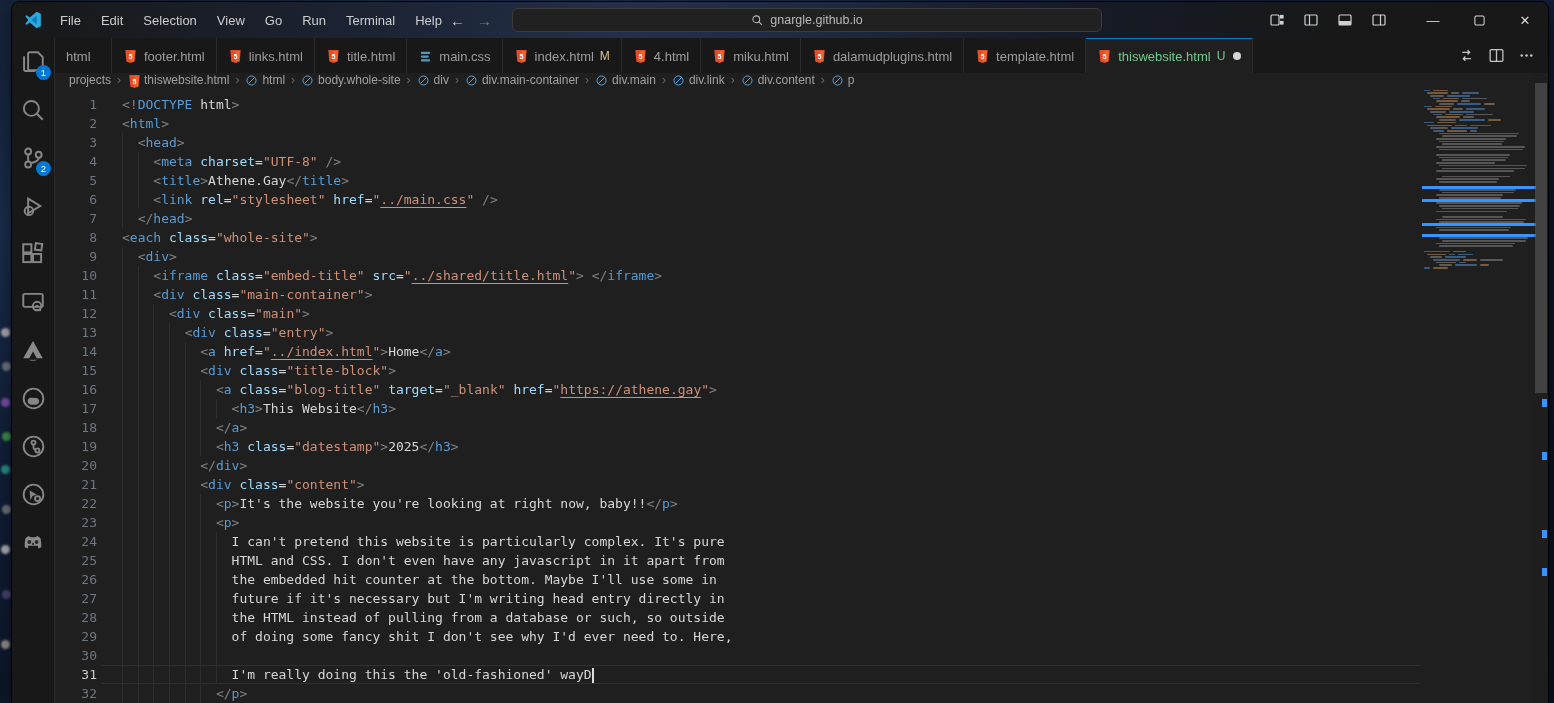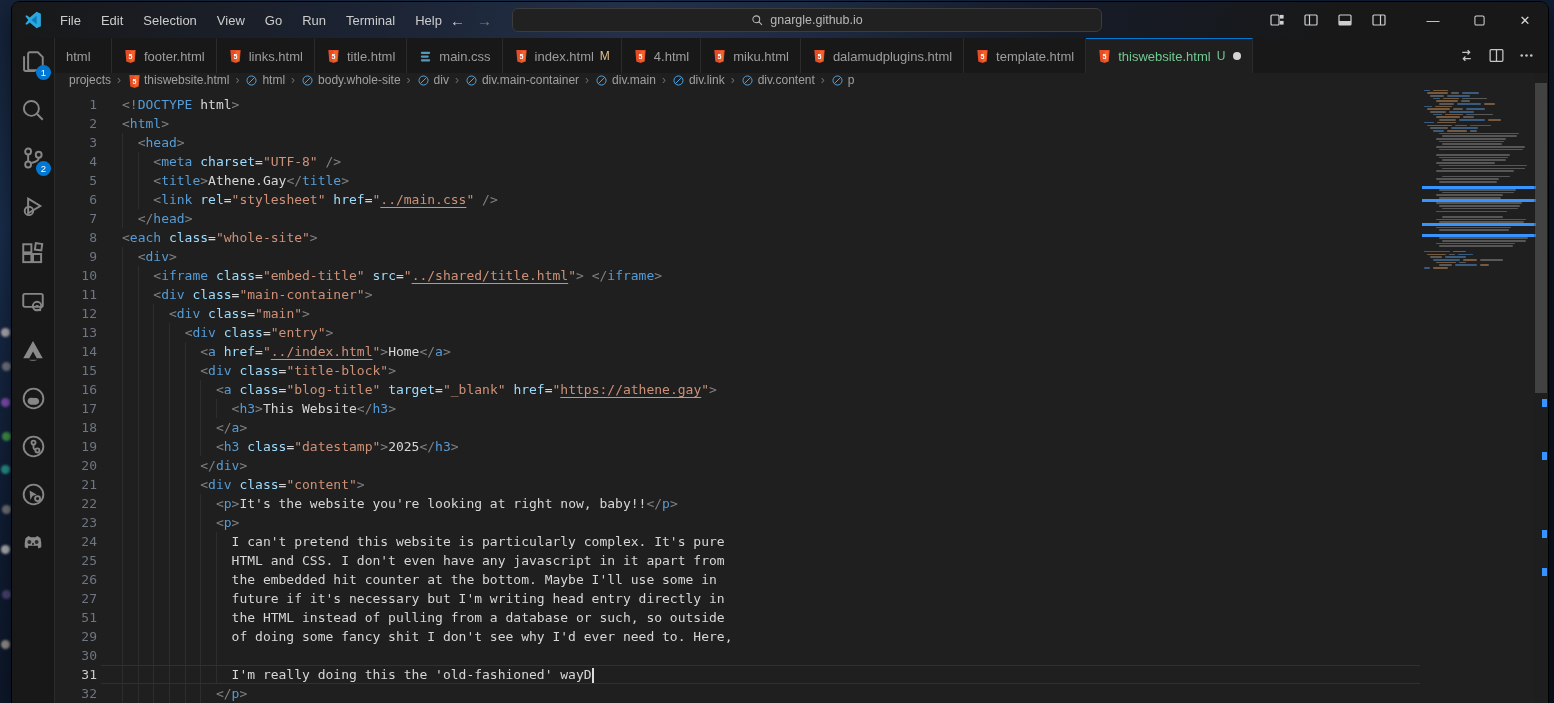--- a/index.html
+++ b/index.html
@@ -514,21 +514,21 @@
             <div class="line"><span class="num">18</span><span class="guides" style="width: 12ch;"></span><span class="code">            <span class="s-p">&lt;/</span><span class="s-tag">a</span><span class="s-p">&gt;</span></span></div>
             <div class="line"><span class="num">19</span><span class="guides" style="width: 12ch;"></span><span class="code">            <span class="s-p">&lt;</span><span class="s-tag">h3</span><span class="s-txt"> </span><span class="s-attr">class</span><span class="s-op">=</span><span class="s-str">"datestamp"</span><span class="s-p">&gt;</span><span class="s-txt">2025</span><span class="s-p">&lt;/</span><span class="s-tag">h3</span><span class="s-p">&gt;</span></span></div>
             <div class="line"><span class="num">20</span><span class="guides" style="width: 10ch;"></span><span class="code">          <span class="s-p">&lt;/</span><span class="s-tag">div</span><span class="s-p">&gt;</span></span></div>
             <div class="line"><span class="num">21</span><span class="guides" style="width: 10ch;"></span><span class="code">          <span class="s-p">&lt;</span><span class="s-tag">div</span><span class="s-txt"> </span><span class="s-attr">class</span><span class="s-op">=</span><span class="s-str">"content"</span><span class="s-p">&gt;</span></span></div>
             <div class="line"><span class="num">22</span><span class="guides" style="width: 12ch;"></span><span class="code">            <span class="s-p">&lt;</span><span class="s-tag">p</span><span class="s-p">&gt;</span><span class="s-txt">It's the website you're looking at right now, baby!!</span><span class="s-p">&lt;/</span><span class="s-tag">p</span><span class="s-p">&gt;</span></span></div>
             <div class="line"><span class="num">23</span><span class="guides" style="width: 12ch;"></span><span class="code">            <span class="s-p">&lt;</span><span class="s-tag">p</span><span class="s-p">&gt;</span></span></div>
             <div class="line"><span class="num">24</span><span class="guides" style="width: 14ch;"></span><span class="code">              <span class="s-txt">I can't pretend this website is particularly complex. It's pure</span></span></div>
             <div class="line"><span class="num">25</span><span class="guides" style="width: 14ch;"></span><span class="code">              <span class="s-txt">HTML and CSS. I don't even have any javascript in it apart from</span></span></div>
             <div class="line"><span class="num">26</span><span class="guides" style="width: 14ch;"></span><span class="code">              <span class="s-txt">the embedded hit counter at the bottom. Maybe I'll use some in</span></span></div>
             <div class="line"><span class="num">27</span><span class="guides" style="width: 14ch;"></span><span class="code">              <span class="s-txt">future if it's necessary but I'm writing head entry directly in</span></span></div>
-            <div class="line"><span class="num">51</span><span class="guides" style="width: 14ch;"></span><span class="code">              <span class="s-txt">the HTML instead of pulling from a database or such, so outside</span></span></div>
+            <div class="line"><span class="num">28</span><span class="guides" style="width: 14ch;"></span><span class="code">              <span class="s-txt">the HTML instead of pulling from a database or such, so outside</span></span></div>
             <div class="line"><span class="num">29</span><span class="guides" style="width: 14ch;"></span><span class="code">              <span class="s-txt">of doing some fancy shit I don't see why I'd ever need to. Here,</span></span></div>
             <div class="line"><span class="num">30</span><span class="guides" style="width: 14ch;"></span></div>
             <div class="line current"><span class="num">31</span><span class="guides" style="width: 14ch;"></span><span class="code">              <span class="s-txt">I'm really doing this the 'old-fashioned' wayD</span><span class="cursor"></span></span></div>
             <div class="line"><span class="num">32</span><span class="guides" style="width: 12ch;"></span><span class="code">            <span class="s-p">&lt;/</span><span class="s-tag">p</span><span class="s-p">&gt;</span></span></div>
           </div>
         <div class="minimap" id="minimap">
             <div class="mm-row">
               <span class="mm-seg" style="left: 2px; width: 6px; background: rgb(79, 140, 204); opacity: 0.55;"></span>
               <span class="mm-seg" style="left: 11px; width: 15px; background: rgb(192, 136, 88); opacity: 0.55;"></span>
             </div>

